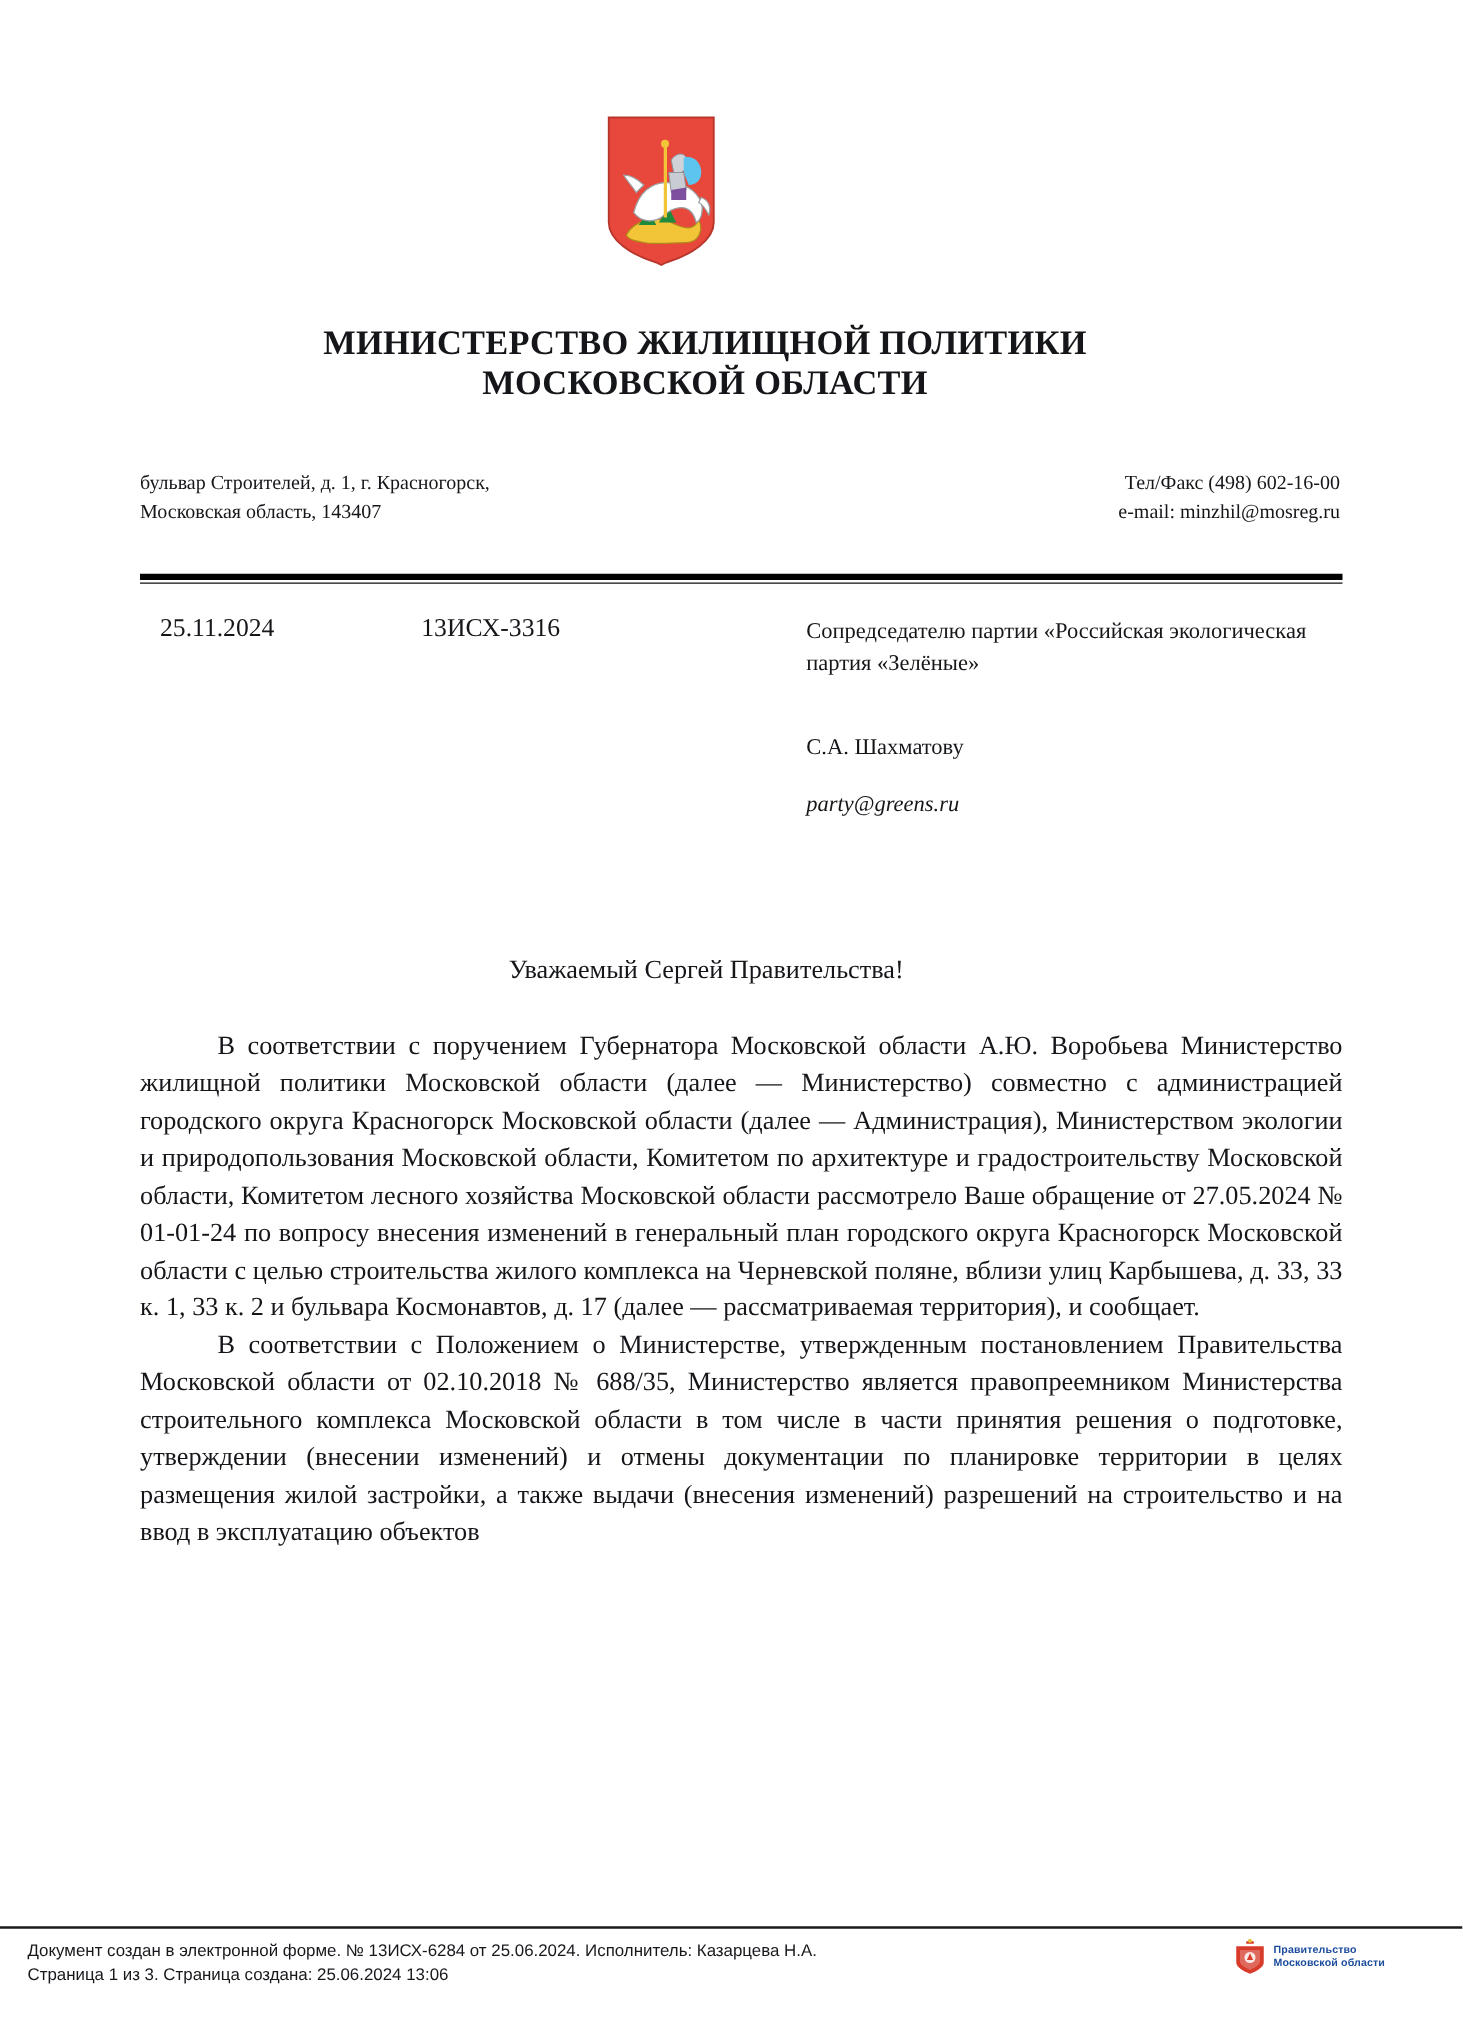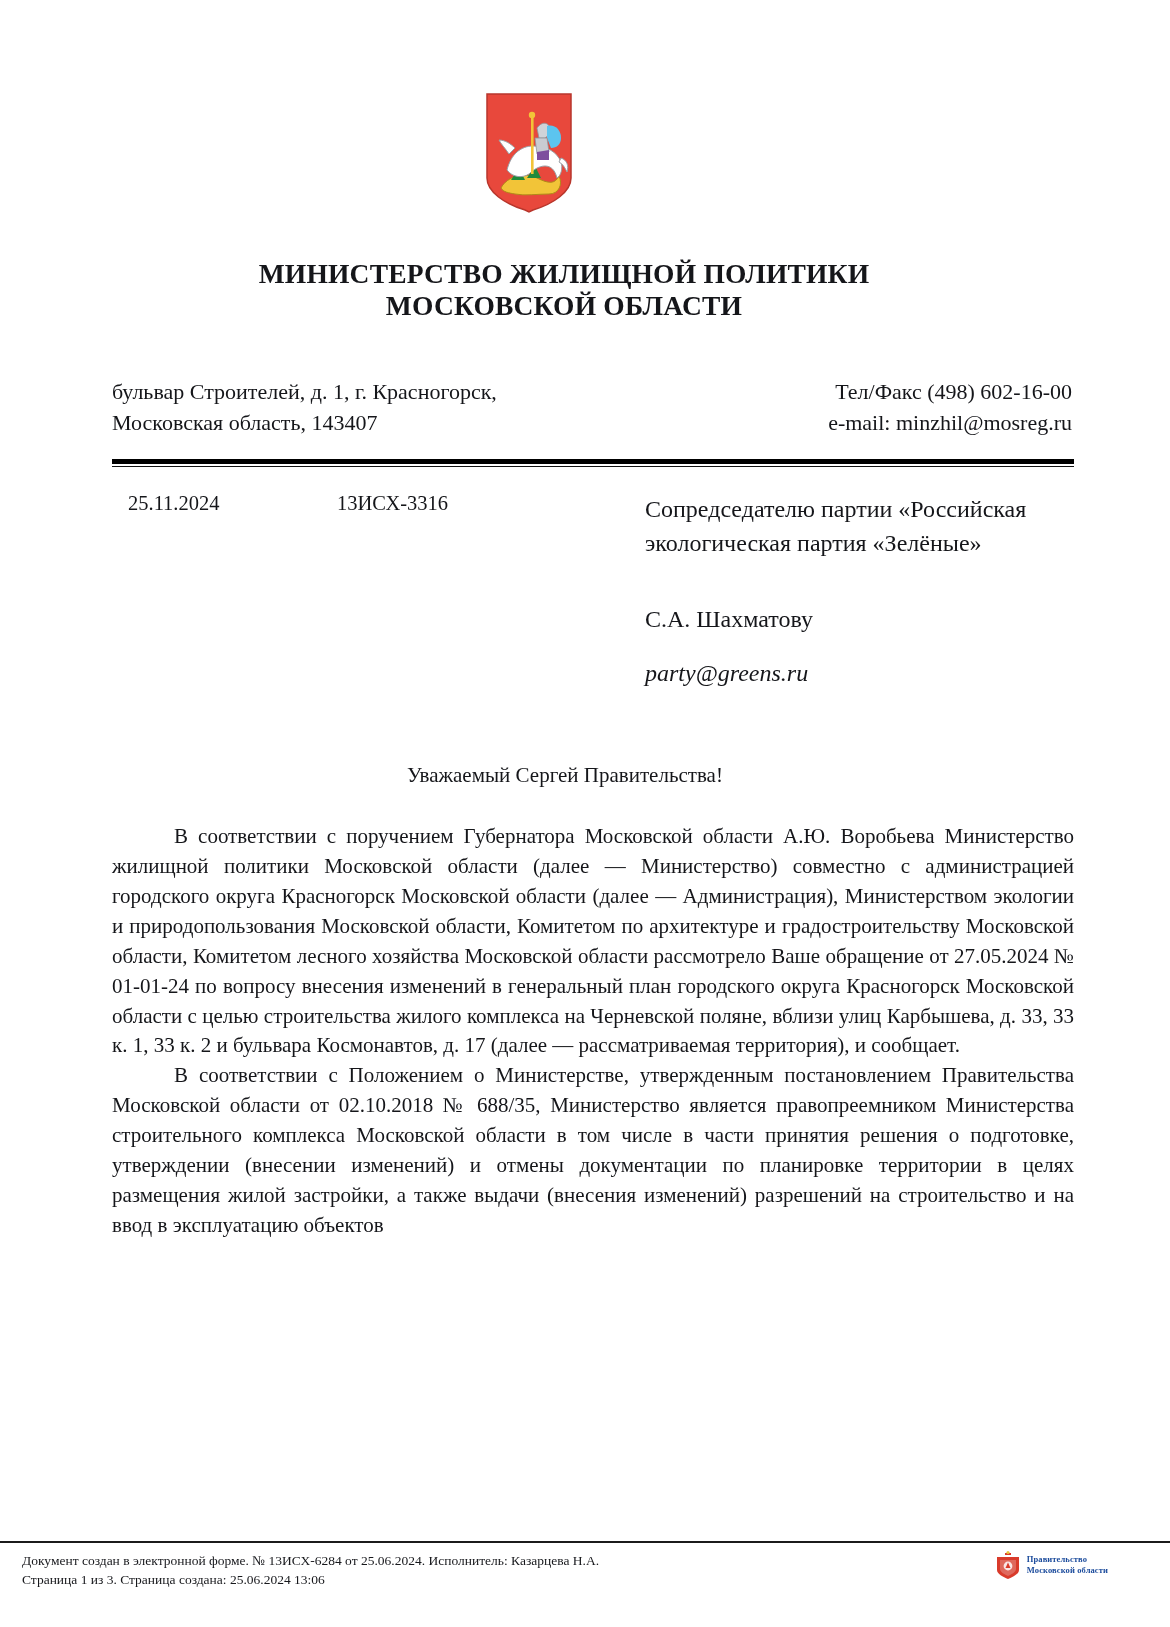--- a/index.html
+++ b/index.html
@@ -84,21 +84,21 @@
     letter-spacing: 0.2px;
   }
   .org-title .line2 { display: block; }
 
   
   .contacts {
     position: absolute;
     left: 112px;
     right: 42px;
     top: 376px;
-    font-size: 22px;
+    font-size: 16px;
     line-height: 1.42;
   }
   .contacts .col-left {
     float: left;
     text-align: left;
     width: 55%;
   }
   .contacts .col-right {
     float: right;
     text-align: right;
@@ -142,21 +142,21 @@
     left: 225px;
     top: 0;
   }
 
   
   .addressee {
     position: absolute;
     top: 492px;
     left: 645px;
     width: 430px;
-    font-size: 24px;
+    font-size: 18px;
     line-height: 1.42;
   }
   .addressee .org-name { margin: 0; }
   .addressee .person { margin: 42px 0 0 0; }
   .addressee .email {
     margin: 20px 0 0 0;
     font-style: italic;
   }
 
   
@@ -188,21 +188,21 @@
   
   .footer {
     position: absolute;
     left: 0;
     top: 1541px;
     width: 1170px;
     height: 86px;
     background: #ffffff;
     border-top: 2px solid #1b1b1b;
     box-sizing: border-box;
-    font-family: Liberation Serif, serif;
+    font-family: Liberation Sans, sans-serif;
   }
   .footer-text {
     position: absolute;
     left: 22px;
     top: 8px;
     font-size: 13.5px;
     line-height: 1.42;
     color: #17181c;
   }
   .footer-text .line { display: block; white-space: nowrap; }

